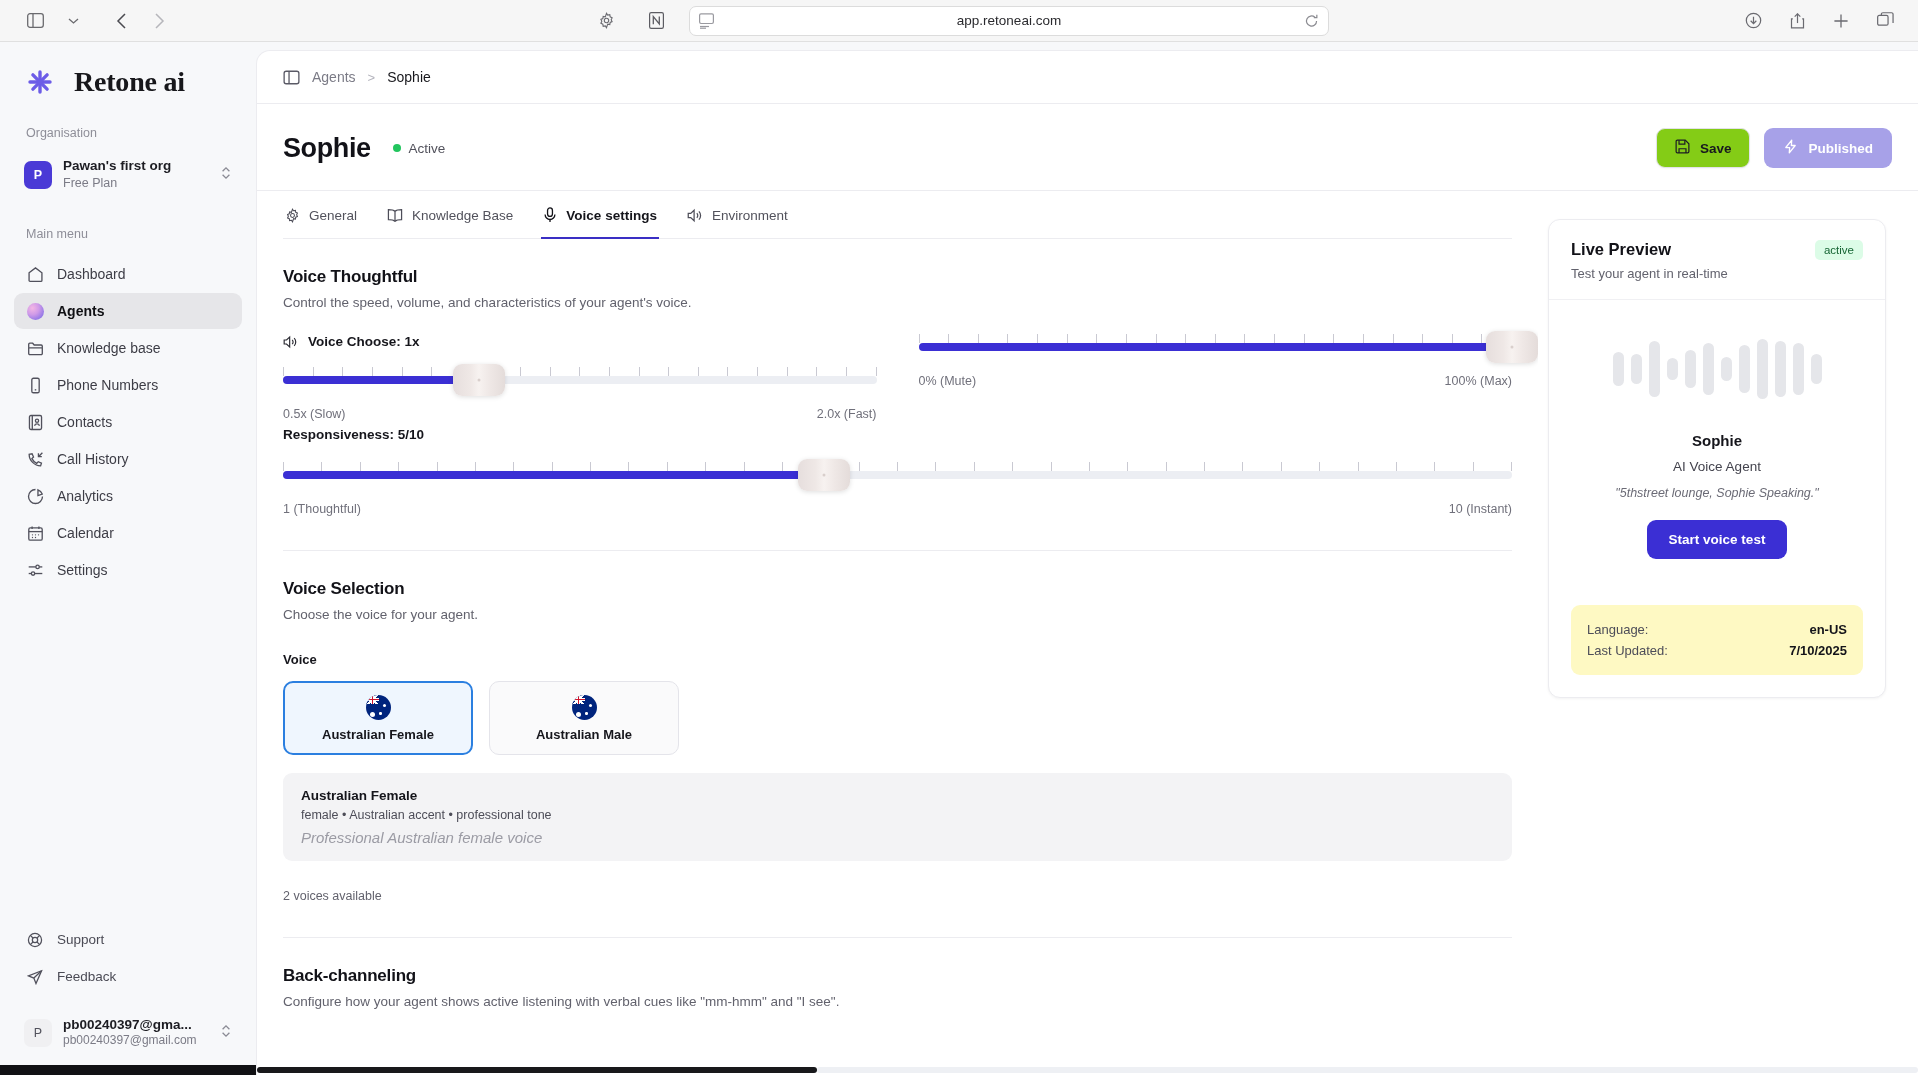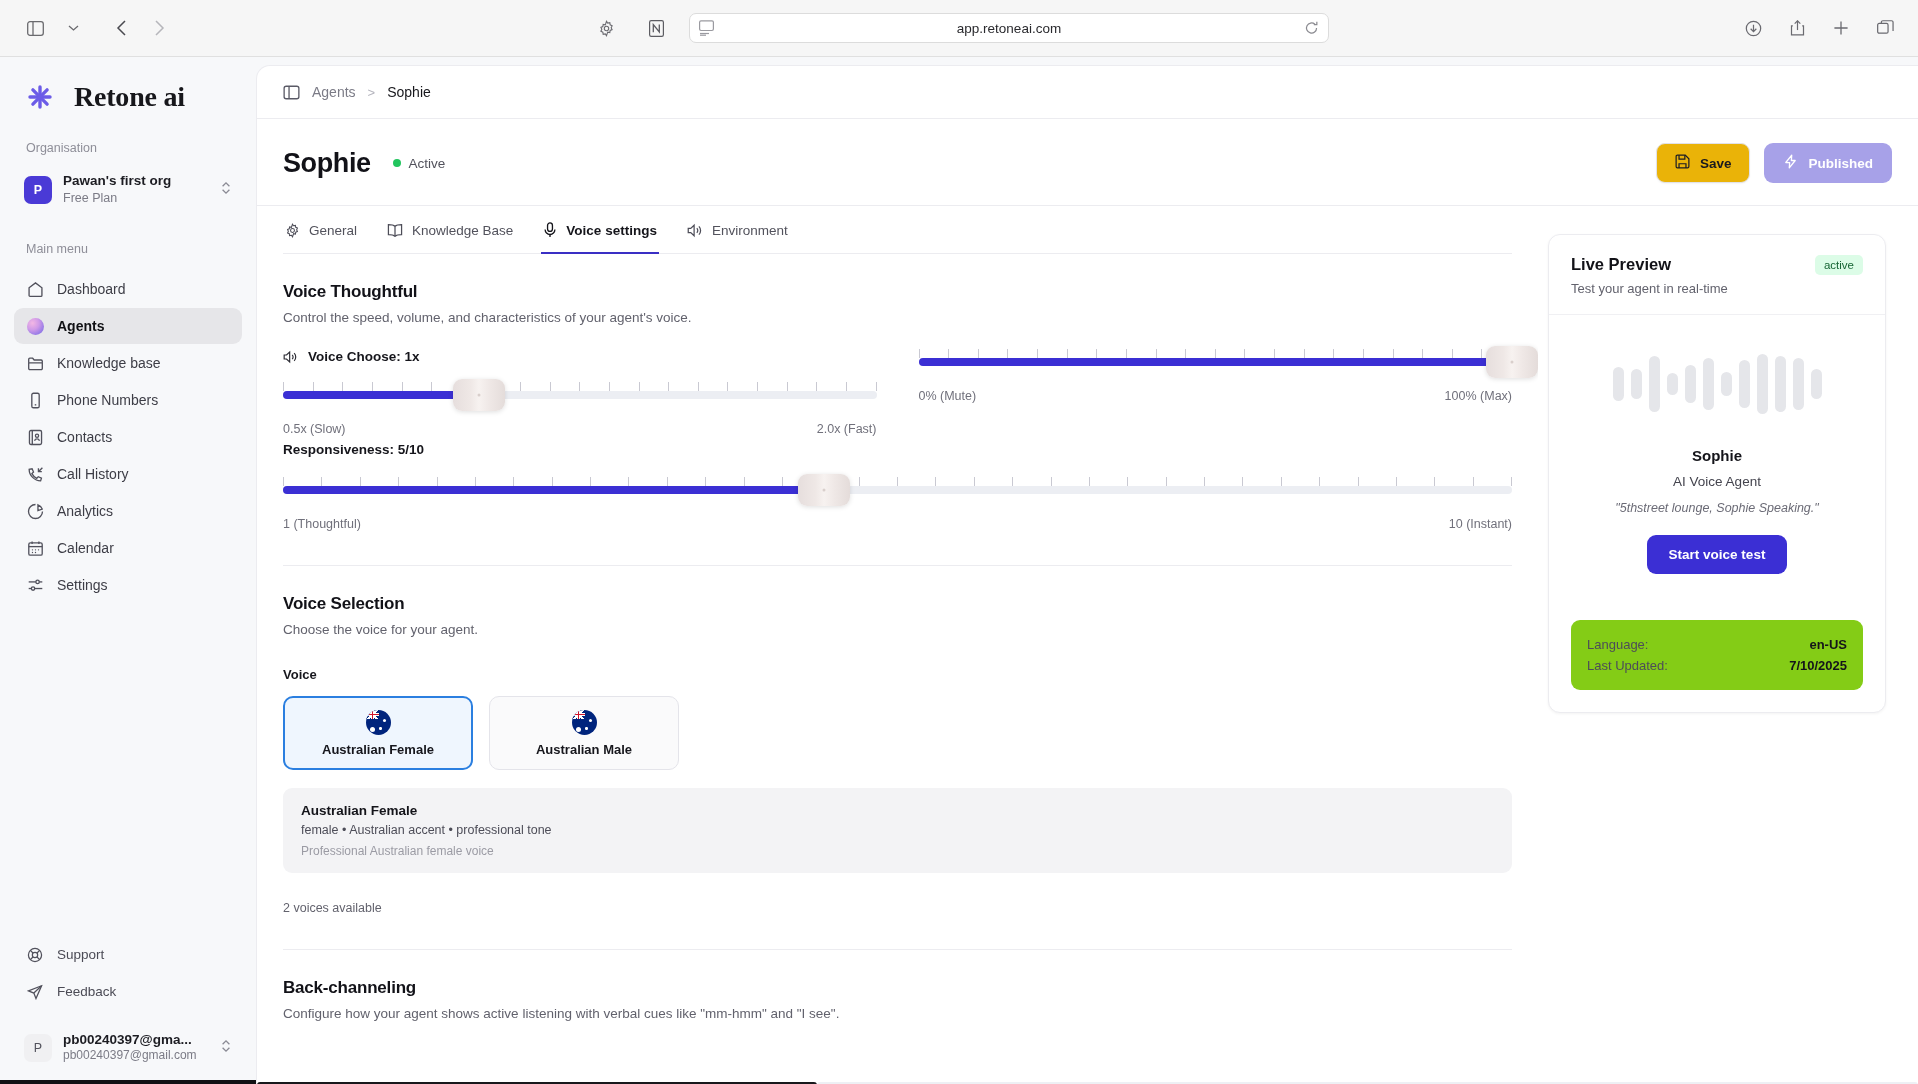--- a/index.html
+++ b/index.html
@@ -5,21 +5,21 @@
   * { box-sizing: border-box; margin: 0; padding: 0; }
   html, body {
     width: 1918px; height: 1084px;
     font-family: "Liberation Sans", sans-serif;
     background: #ffffff;
     overflow: hidden;
   }
 
   
   .browser-bar {
-    height: 57px; width: 100%;
+    height: 42px; width: 100%;
     background: #f6f6f6;
     border-bottom: 1px solid #e0e0e0;
     display: flex; align-items: center;
     position: relative;
   }
   .chrome-left { display: flex; align-items: center; gap: 4px; padding-left: 18px; }
   .chrome-btn {
     width: 34px; height: 30px; display: flex; align-items: center; justify-content: center;
     color: #6a6a6e; cursor: default;
   }
@@ -136,21 +136,21 @@
   .agent-title { font-size: 27px; font-weight: 700; color: #121218; letter-spacing: -0.4px; }
   .status-pill { display: flex; align-items: center; gap: 8px; margin-left: 22px; }
   .status-dot { width: 8px; height: 8px; border-radius: 50%; background: #22c55e; }
   .status-text { font-size: 13.5px; color: #52525c; }
   .title-actions { margin-left: auto; display: flex; align-items: center; gap: 14px; }
   .btn {
     display: flex; align-items: center; gap: 10px;
     padding: 10px 18px; border-radius: 9px; font-size: 13.5px; font-weight: 600;
     cursor: pointer; border: 1px solid transparent;
   }
-  .btn-save { background: #eab308; border-color: #e2e2e8; color: #18181f; box-shadow: 0 1px 2px rgba(0,0,0,.04); }
+  .btn-save { background: #84cc16; border-color: #e2e2e8; color: #18181f; box-shadow: 0 1px 2px rgba(0,0,0,.04); }
   .btn-published { background: #a7a1e8; color: #ffffff; }
 
   .body-scroll { flex: 1; display: flex; overflow: hidden; }
   .left-col { flex: 1; padding: 0 26px 0 26px; min-width: 0; overflow: hidden; }
   .tabs { display: flex; gap: 26px; border-bottom: 1px solid #ececf0; }
   .tab {
     display: flex; align-items: center; gap: 9px;
     padding: 16px 2px 14px; font-size: 13.5px; color: #52525c;
     cursor: pointer; border-bottom: 2px solid transparent; margin-bottom: -1px;
   }
@@ -231,21 +231,21 @@
   .flag .star-s1 { position:absolute; right:5px; top:9px; width:3px; height:3px; background:#fff; border-radius:50%; }
   .flag .star-s2 { position:absolute; right:9px; bottom:5px; width:2.5px; height:2.5px; background:#fff; border-radius:50%; }
   .voice-card-label { font-size: 13px; font-weight: 600; color: #16161c; }
 
   .voice-detail {
     margin-top: 18px; background: #f3f3f5; border-radius: 9px;
     padding: 15px 18px;
   }
   .vd-name { font-size: 13.5px; font-weight: 700; color: #14141a; }
   .vd-meta { font-size: 12.5px; color: #4d4d58; margin-top: 5px; }
-  .vd-desc { font-size: 12px; color: #9b9ba4; margin-top: 7px; }
+  .vd-desc { font-size: 15px; color: #9b9ba4; margin-top: 7px; font-style: italic; }
   .voices-count { font-size: 12.5px; color: #62626d; margin-top: 28px; }
 
   
   .right-col { width: 380px; flex: 0 0 380px; padding: 28px 32px 0 10px; }
   .preview-card {
     background: #fff; border: 1px solid #ececf0; border-radius: 12px;
     box-shadow: 0 1px 3px rgba(16,16,24,.05);
   }
   .pc-head {
     padding: 20px 22px 18px; border-bottom: 1px solid #f0f0f3;
@@ -263,21 +263,21 @@
   .pc-name { font-size: 15px; font-weight: 700; color: #14141a; margin-top: 22px; }
   .pc-role { font-size: 13.5px; color: #44444e; margin-top: 10px; }
   .pc-quote { font-size: 12.5px; color: #6b6b76; font-style: italic; margin-top: 12px; }
   .btn-test {
     display: inline-flex; align-items: center; justify-content: center;
     margin-top: 20px; background: #3b2fd4; color: #fff;
     font-size: 13.5px; font-weight: 600; padding: 12px 22px; border-radius: 9px;
     cursor: pointer;
   }
   .pc-info {
-    margin: 24px 22px 22px; background: #84cc16; border-radius: 9px; padding: 14px 16px;
+    margin: 24px 22px 22px; background: #fef9c3; border-radius: 9px; padding: 14px 16px;
   }
   .info-row { display: flex; justify-content: space-between; align-items: center; padding: 3px 0; }
   .info-k { font-size: 13px; color: #4d4d58; }
   .info-v { font-size: 13px; color: #14141a; font-weight: 700; }
 
   
   .hscroll-outer {
     position: absolute; left: 0; right: 0; bottom: 0; height: 10px; background: #ffffff;
   }
   .hscroll-thumb {

